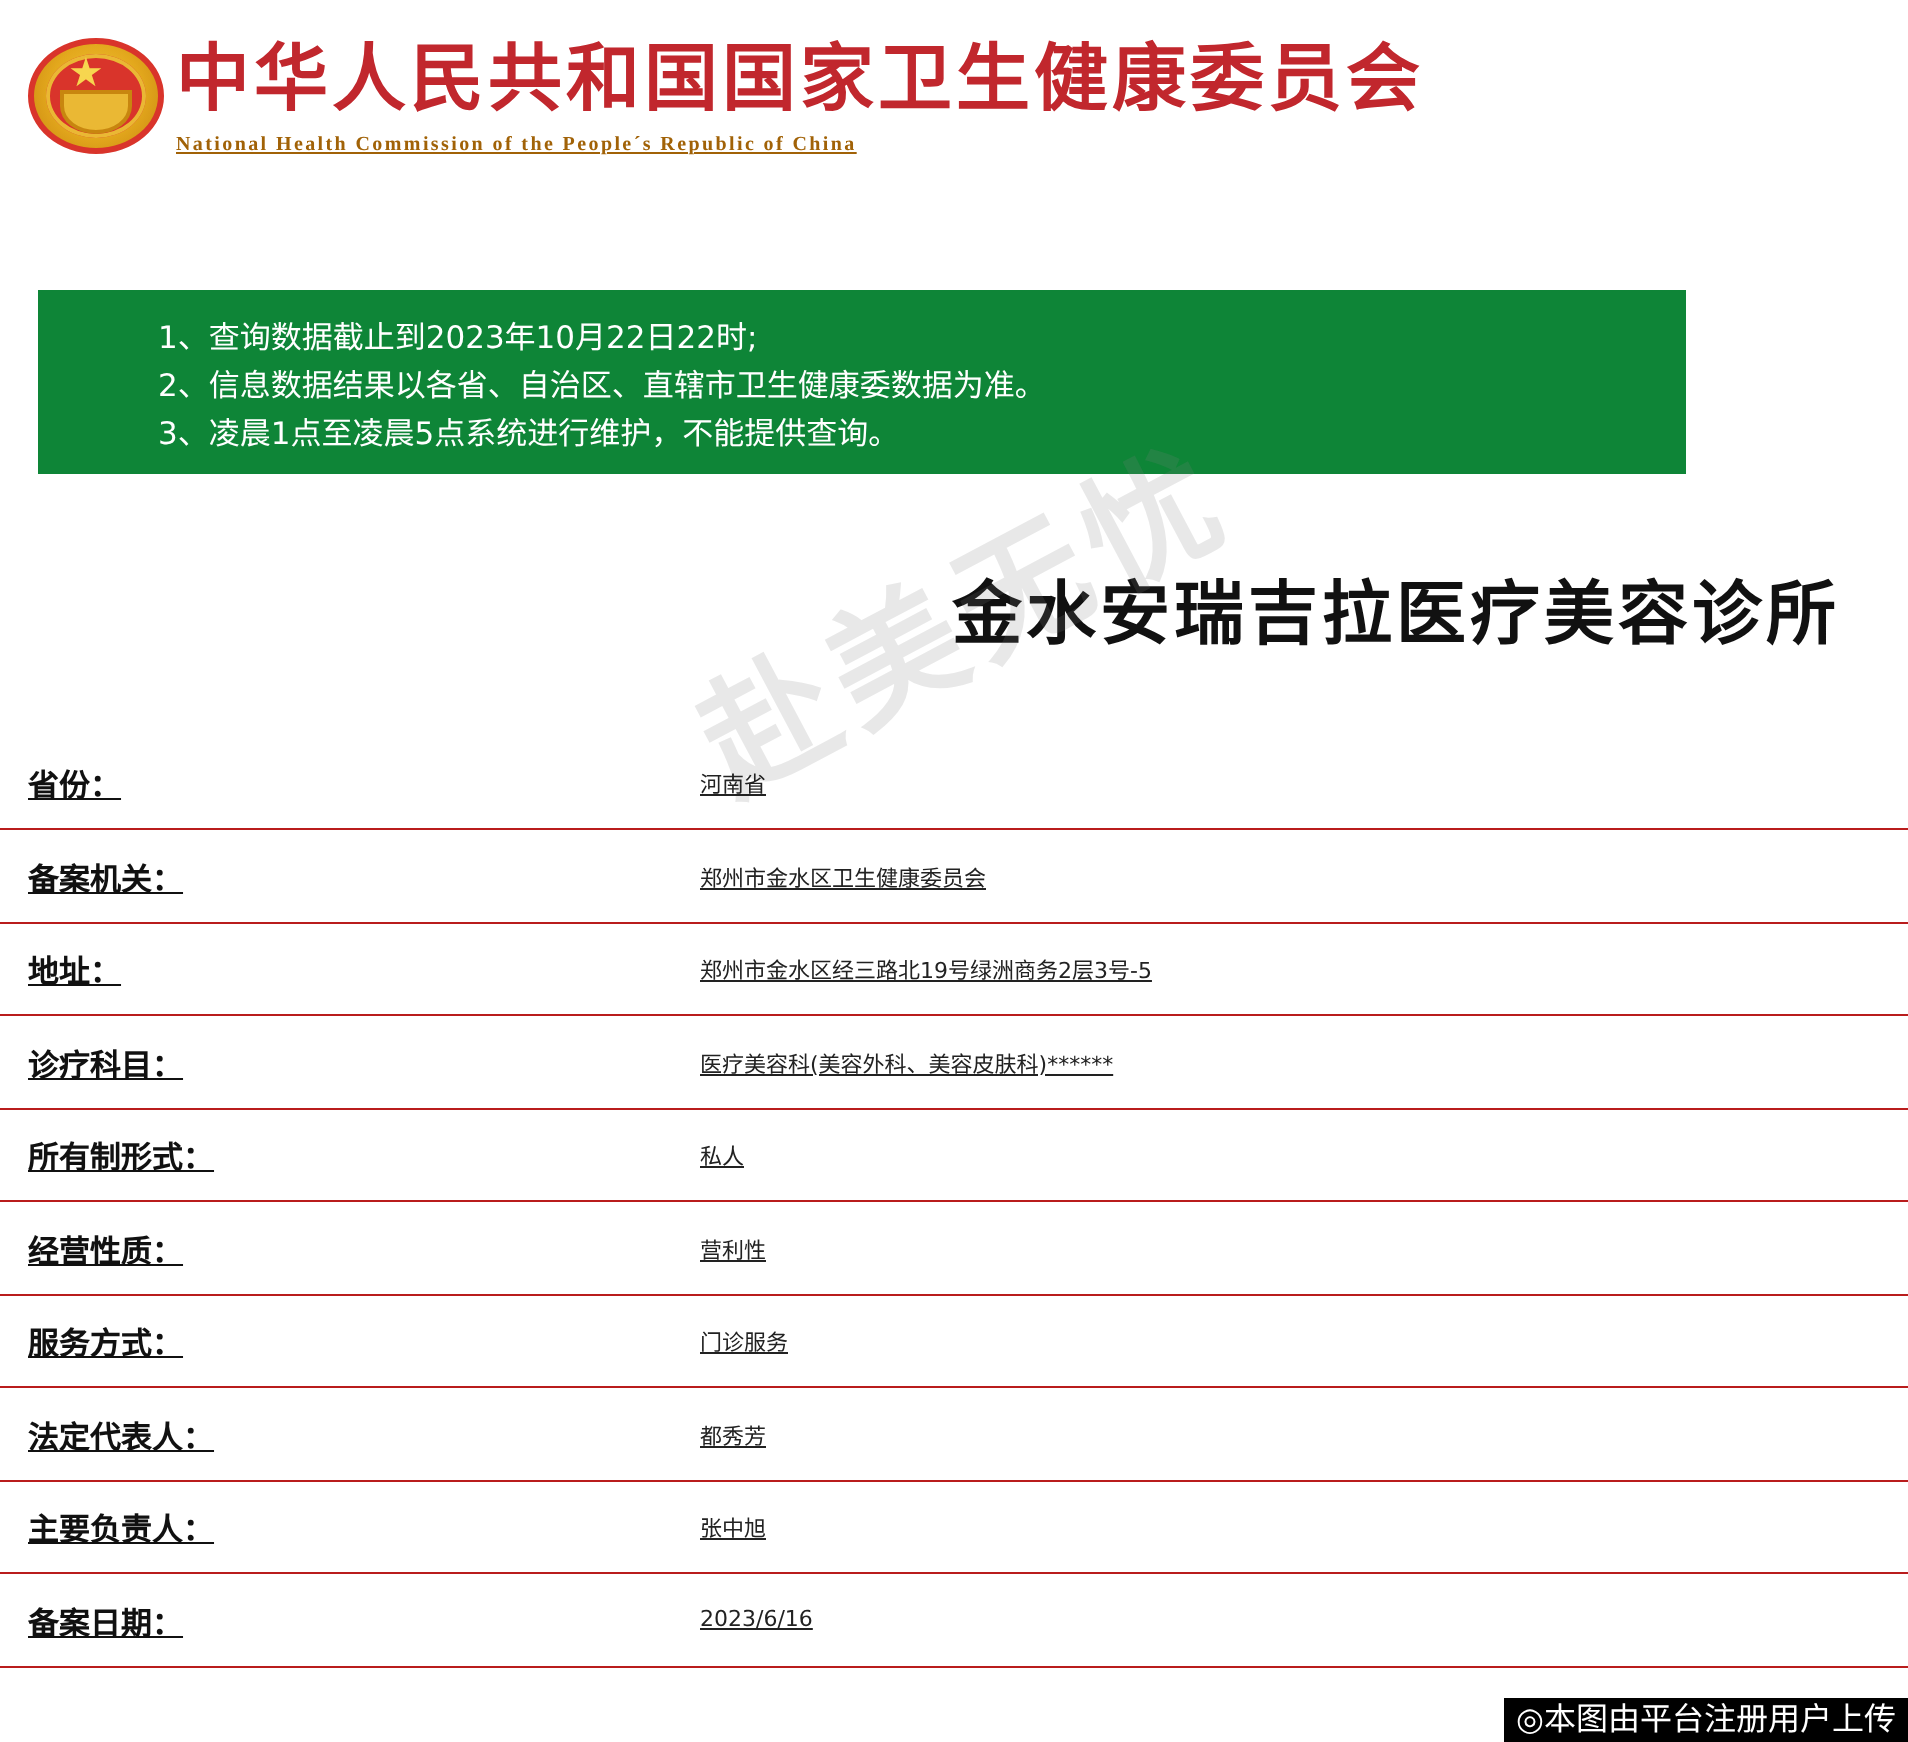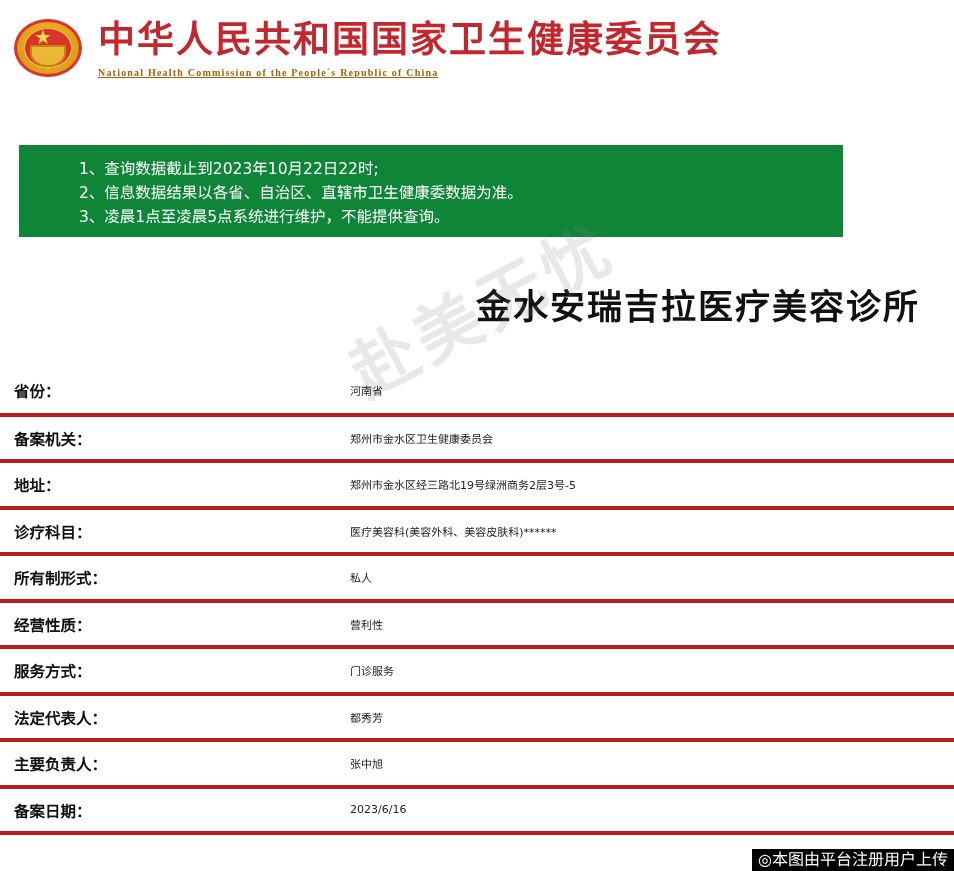--- a/index.html
+++ b/index.html
@@ -68,21 +68,20 @@
   .emblem .gear {
     position: absolute;
     left: 20px; top: 36px;
     width: 36px; height: 22px;
     border-radius: 0 0 18px 18px / 0 0 14px 14px;
     background: #eab834;
     border: 2px solid #c8860f;
     box-sizing: border-box;
   }
   .header-text {
-    margin-left: 10px;
   }
   .header-cn {
     font-family: "DejaVu Sans", "Liberation Sans", sans-serif;
     font-weight: bold;
     font-size: 37px;
     letter-spacing: 2px;
     color: #c1272d;
     line-height: 44px;
     white-space: nowrap;
   }
@@ -136,23 +135,24 @@
     left: 0;
     top: 368px;
     width: 954px;
     border-collapse: collapse;
     table-layout: fixed;
   }
   .info-table tr {
     height: 46.5px;
   }
   .info-table td {
-    border-bottom: 4px solid #b91c1c;
+    border-bottom: 1px solid #b91c1c;
     padding: 0;
     vertical-align: middle;
+    text-decoration: underline;
   }
   .info-table td.label {
     width: 332px;
     padding-left: 14px;
     font-family: "DejaVu Sans", "Liberation Sans", sans-serif;
     font-weight: bold;
     font-size: 15.5px;
     color: #111111;
     white-space: nowrap;
   }

